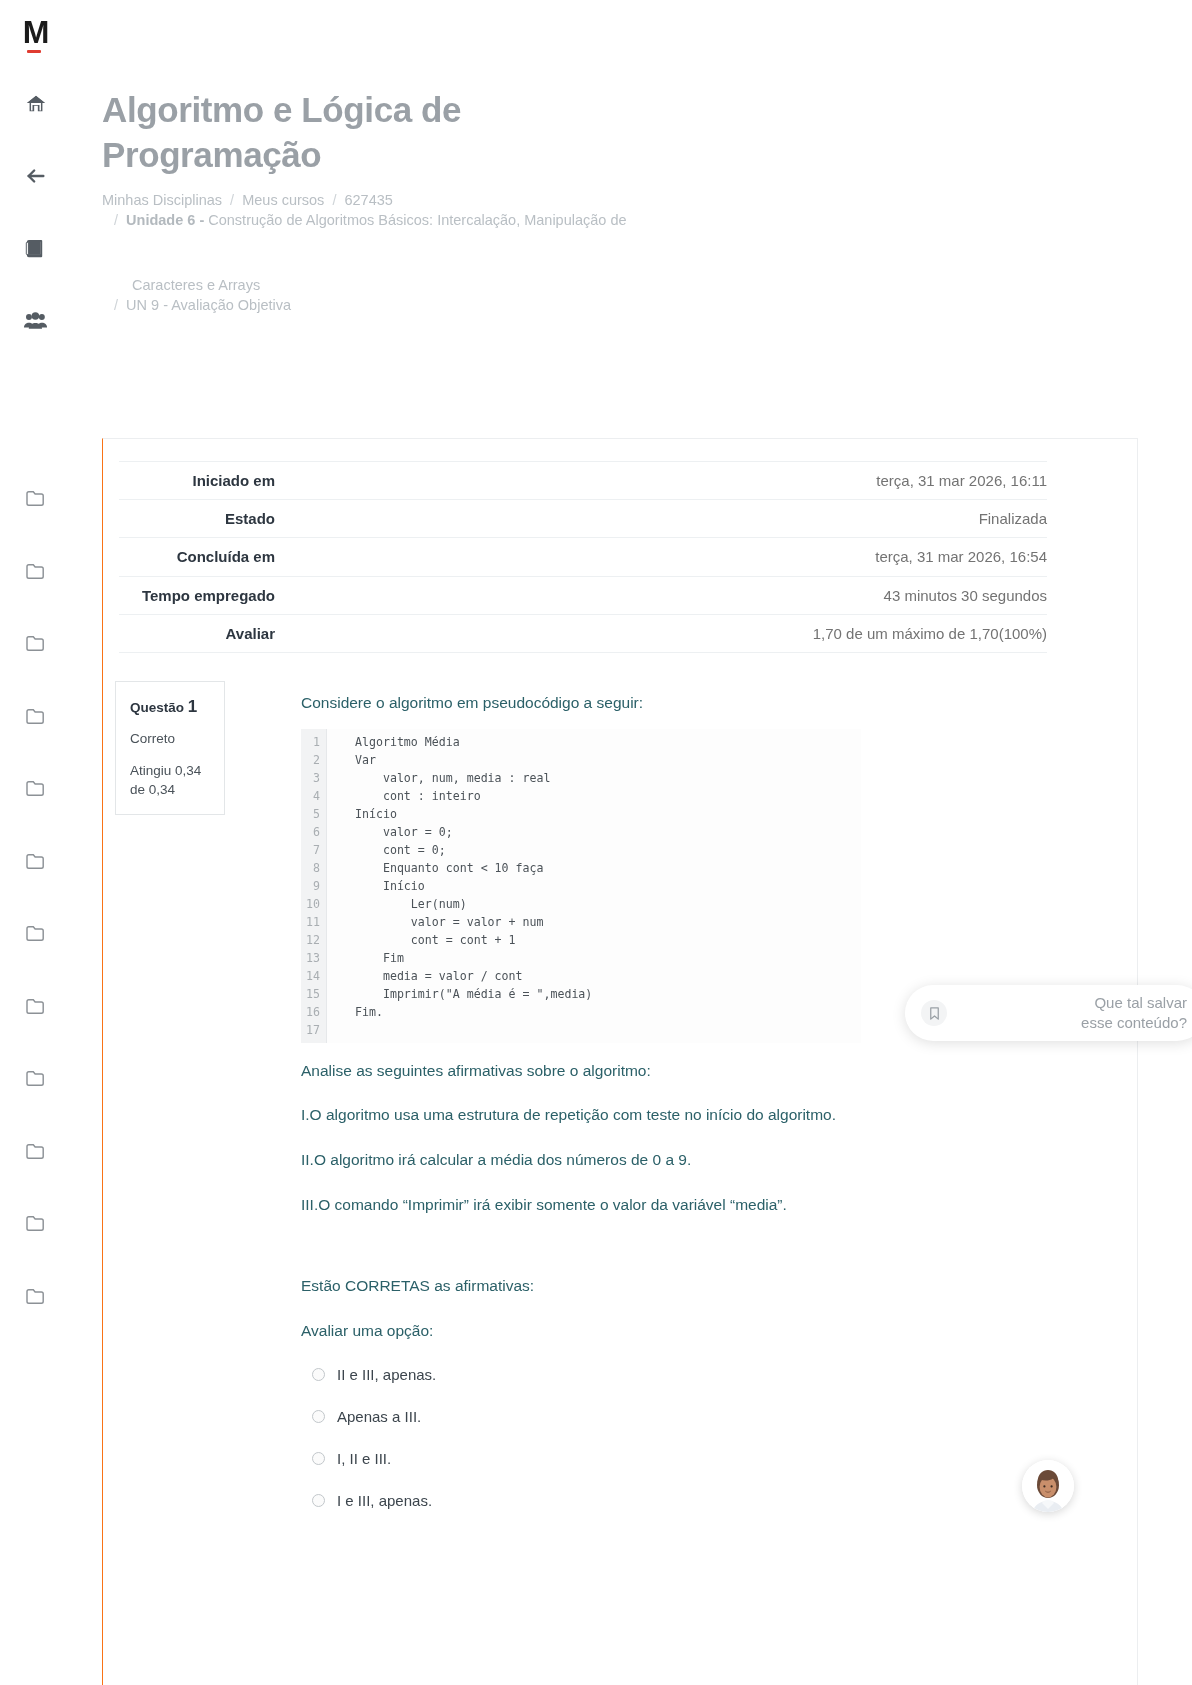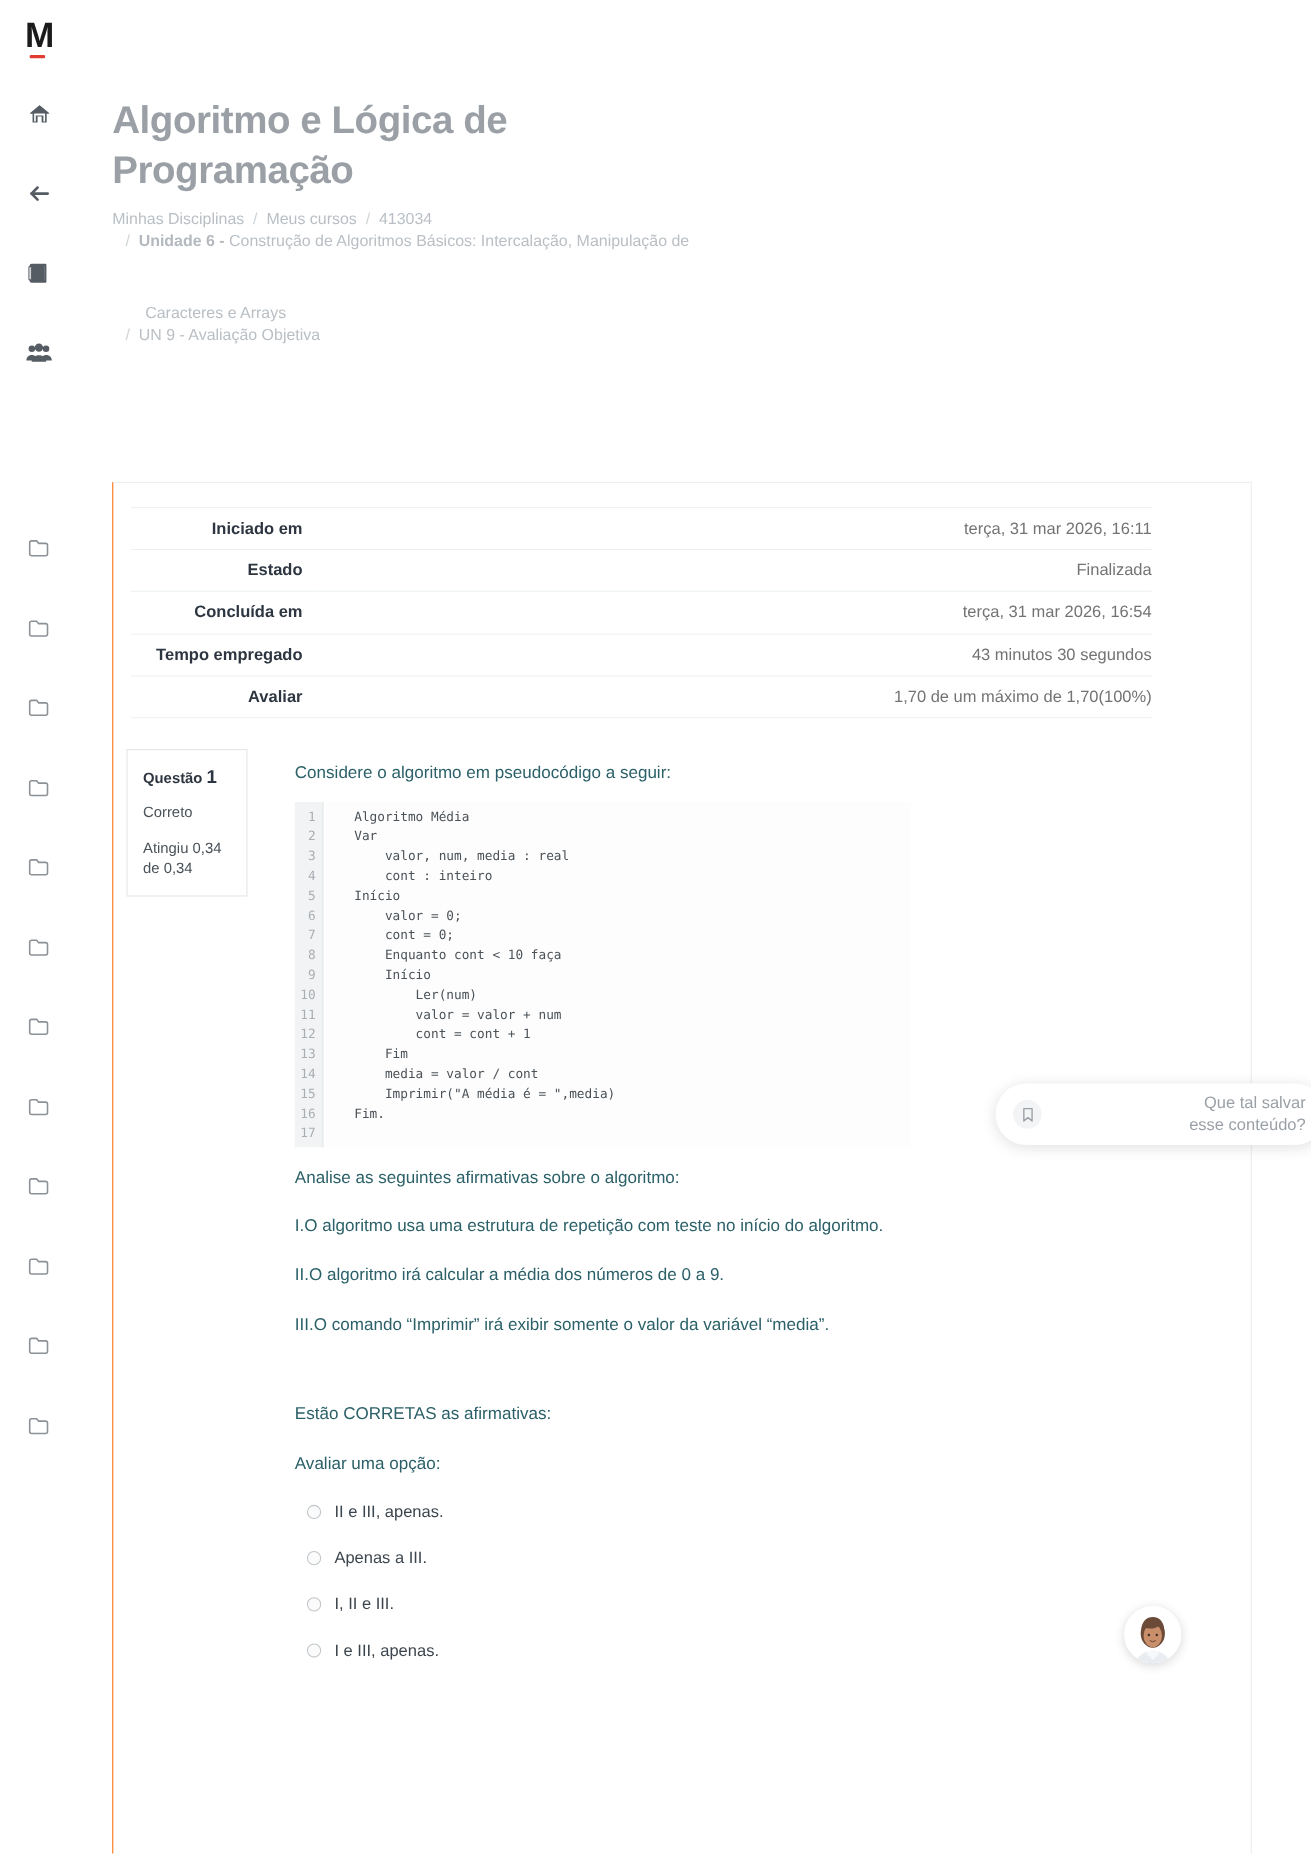--- a/index.html
+++ b/index.html
@@ -107,20 +107,21 @@
     padding: 7px 0 7px 2px;
     vertical-align: top;
     line-height: 1.55;
   }
 
   
   .question-wrap {
     display: flex;
     margin: 28px 0 0 12px;
     width: 1000px;
+    gap: 33px;
   }
   .qinfo {
     width: 110px;
     border: 1px solid #e3e6e8;
     padding: 12px 14px 14px 14px;
     font-size: 13.5px;
     color: #4a5259;
     line-height: 1.5;
     align-self: flex-start;
   }
@@ -349,21 +350,21 @@
 <div class="main">
 
   <div class="page-head">
     <h1 class="page-title">Algoritmo e Lógica de Programação</h1>
 
     <div class="breadcrumb">
       <span>Minhas Disciplinas</span>
       <span class="sep">/</span>
       <span>Meus cursos</span>
       <span class="sep">/</span>
-      <span>413034</span>
+      <span>627435</span>
       <span class="line2">
         <span class="sep">/</span>
         <span class="strong">Unidade 6 -</span>
         <span>Construção de Algoritmos Básicos: Intercalação, Manipulação de</span>
         <span class="indent">Caracteres e Arrays</span>
       </span>
       <span class="line3">
         <span class="sep">/</span>
         <span>UN 9 - Avaliação Objetiva</span>
       </span>

